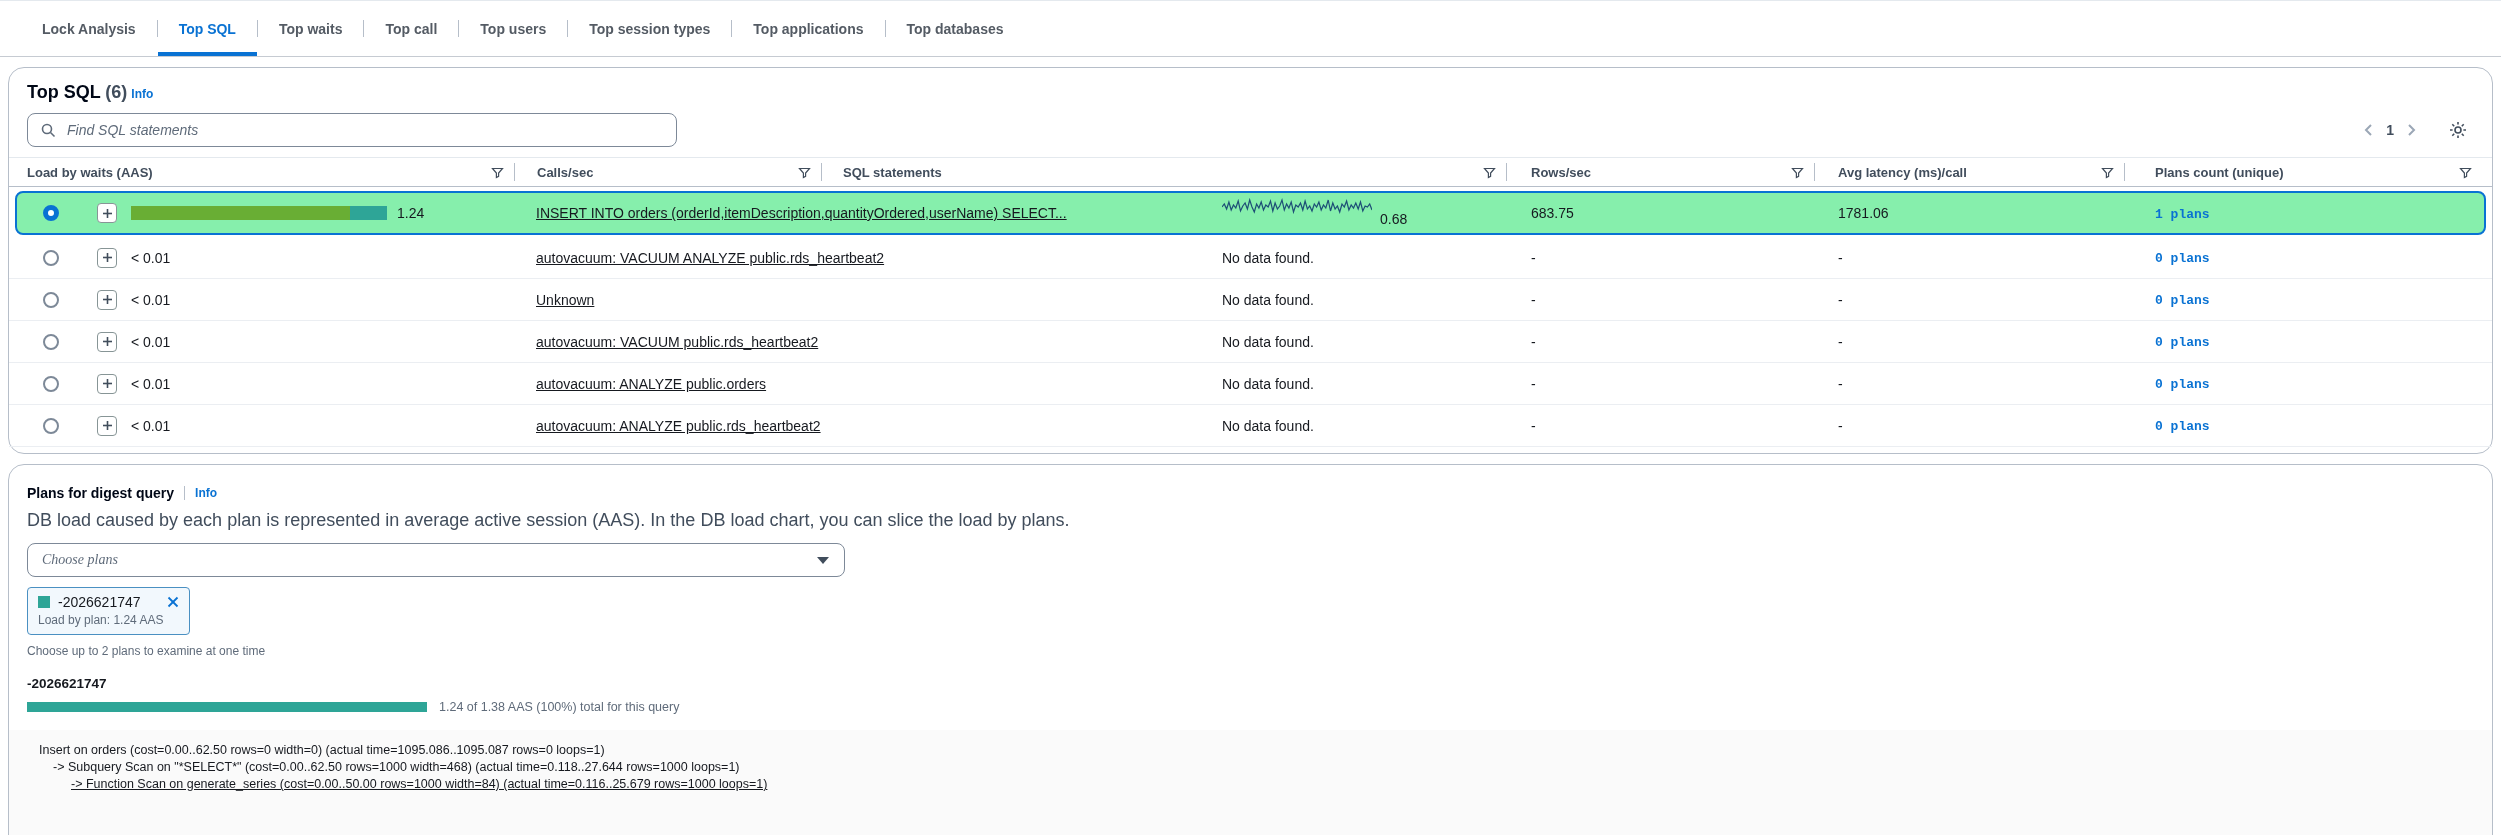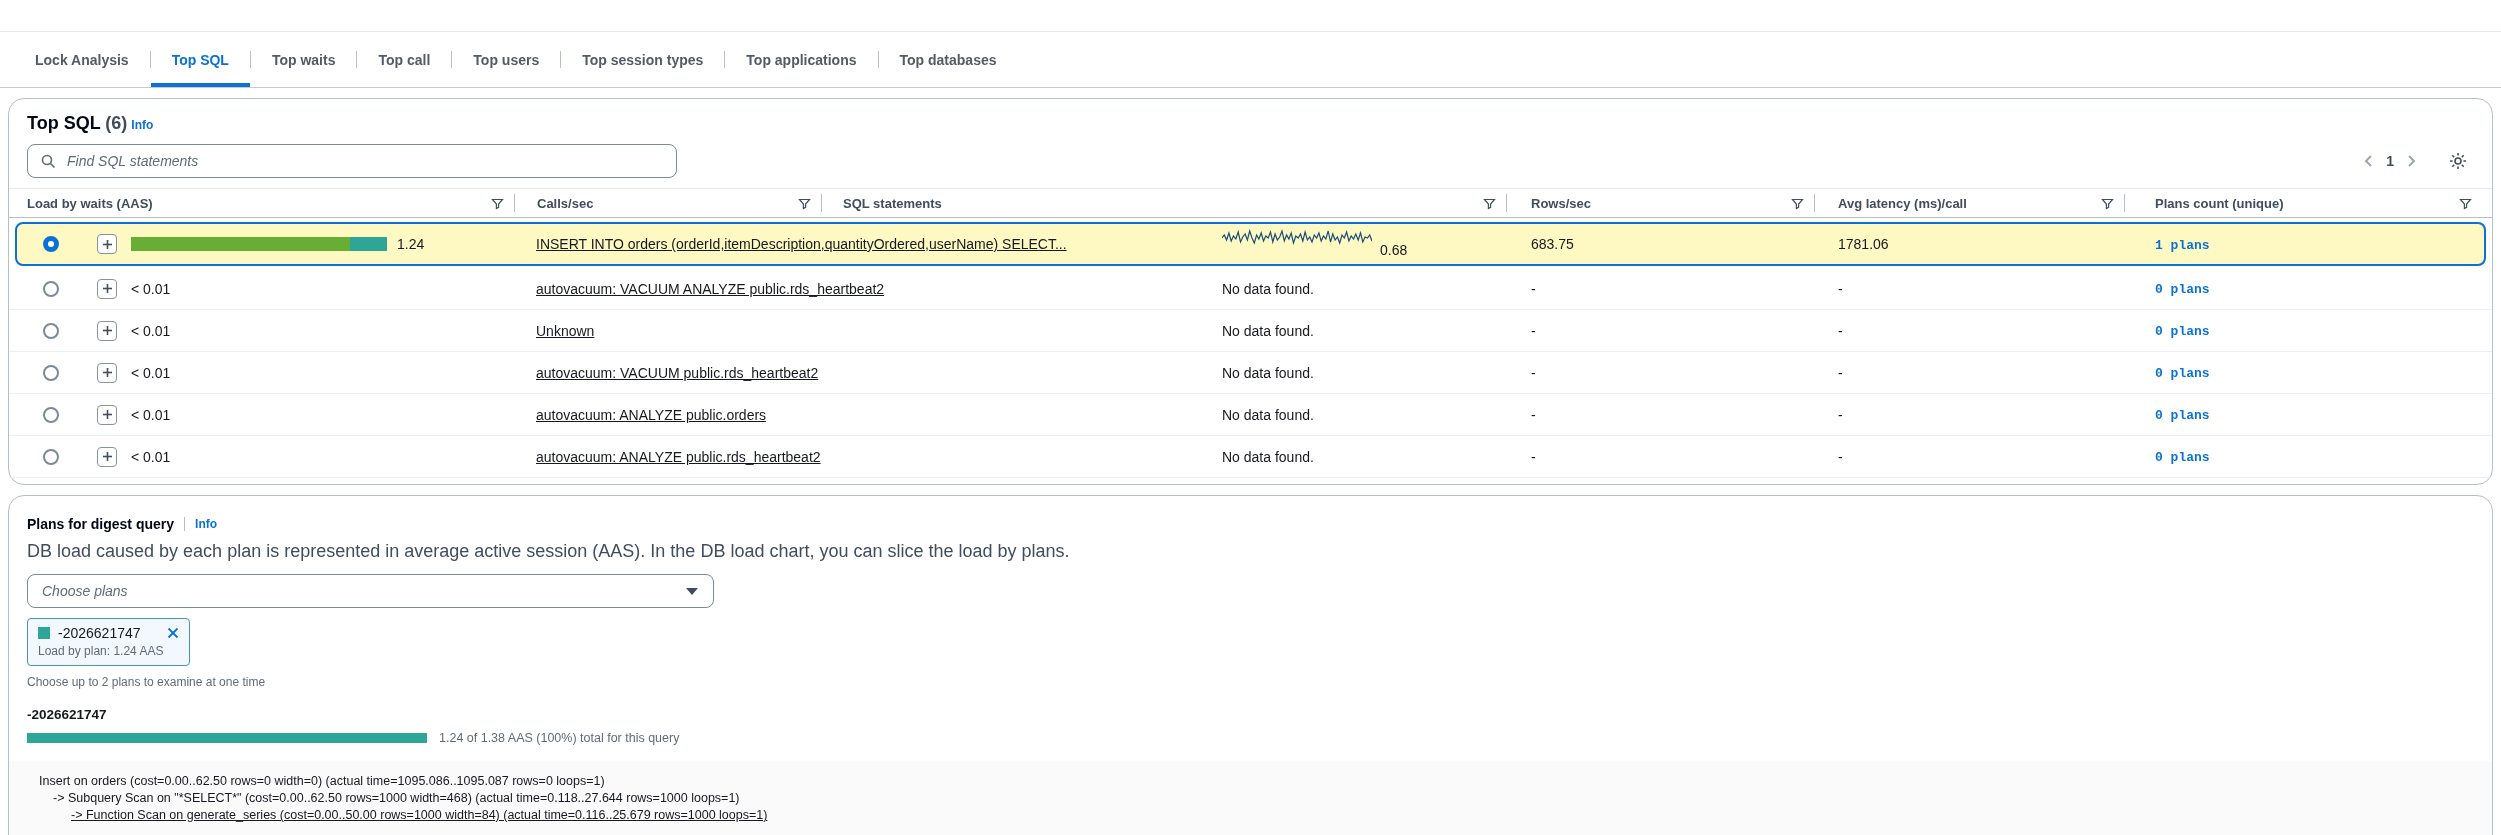--- a/index.html
+++ b/index.html
@@ -3,21 +3,21 @@
 <meta charset="utf-8">
 <style>
   * { box-sizing: border-box; }
   html,body { margin:0; padding:0; }
   body {
     width:2501px; height:835px; overflow:hidden;
     background:#ffffff; color:#16191f;
     font-family:"Liberation Sans", sans-serif;
   }
   
-  .ptabs { display:flex; align-items:stretch; height:57px; border-top:1px solid #e4e9ee; border-bottom:1px solid #c6cbd2; padding-left:14px; background:#fff;margin-top:31px; }
+  .ptabs { display:flex; align-items:stretch; height:57px; border-top:1px solid #e4e9ee; border-bottom:1px solid #c6cbd2; padding-left:21px; background:#fff; }
   .ptab { display:flex; align-items:center; padding:0 21px; font-size:14px; font-weight:700; color:#545b64; cursor:pointer; }
   .ptab.active { color:#0972d3; box-shadow:inset 0 -4px 0 #0972d3; }
   .tsep { width:1px; background:#b6bec9; margin:19px 0; }
   
   .card { margin:10px 8px 0; border:1px solid #b6bec9; border-radius:16px; background:#fff; }
   .card-head { display:flex; align-items:baseline; gap:4px; padding:14px 18px 2px; }
   .card-head h2 { margin:0; font-size:18px; font-weight:700; color:#000716; }
   .count { color:#414d5c; }
   .info-link { font-size:12px; font-weight:700; color:#0972d3; text-decoration:none; cursor:pointer; }
   
@@ -36,21 +36,21 @@
   .th2 { width:685px; padding-left:21px; }
   .th3 { width:307px; padding-left:22px; }
   .th4 { width:308px; padding-left:24px; }
   .th5 { width:310px; padding-left:23px; }
   .th6 { flex:1; padding-left:30px; }
   .funnel { margin-left:auto; margin-right:10px; flex:none; cursor:pointer; }
   .th6 .funnel { margin-right:2px; }
   .csep { width:1px; height:18px; background:#b6bec9; flex:none; }
   .tbody { padding-bottom:6px; }
   .tr { display:flex; align-items:center; height:42px; padding:0 18px; border-bottom:1px solid #ebeef2; font-size:14px; cursor:pointer; }
-  .tr.selected { height:44px; margin:4px 6px 2px; padding:0 10px; border:2px solid #0972d3; border-radius:8px; background:#fef9c3; }
+  .tr.selected { height:44px; margin:4px 6px 2px; padding:0 10px; border:2px solid #0972d3; border-radius:8px; background:#86efac; }
   .c-radio { width:56px; flex:none; padding-left:16px; display:flex; align-items:center; }
   .radio { width:16px; height:16px; border-radius:50%; border:2px solid #7d8998; background:#fff; }
   .radio.checked { border:5px solid #0972d3; }
   .c-exp { width:48px; flex:none; display:flex; align-items:center; justify-content:center; }
   .expand { width:20px; height:20px; border:1.5px solid #879596; border-radius:4px; background:#fff; display:flex; align-items:center; justify-content:center; padding:0; cursor:pointer; }
   .c-load { width:384px; flex:none; display:flex; align-items:center; gap:10px; }
   .loadbar { display:flex; height:14px; }
   .seg { display:block; height:100%; }
   .c-sql { width:685px; flex:none; padding-left:21px; padding-right:30px; overflow:hidden; white-space:nowrap; text-overflow:ellipsis; }
   .sqltext { text-decoration:underline; cursor:pointer; }
@@ -66,21 +66,21 @@
   .card2 { min-height:420px; }
   .subtabs { display:flex; align-items:stretch; height:44px; border-bottom:1px solid #c6cbd2; padding-left:14px; }
   .stab { display:flex; align-items:center; padding:0 20px; font-size:14px; font-weight:700; color:#545b64; cursor:pointer; }
   .stab.active { color:#0972d3; box-shadow:inset 0 -4px 0 #0972d3; }
   .ssep { width:1px; background:#b6bec9; margin:13px 0; }
   .detail-body { padding:20px 18px 0; }
   .sec-title-row { display:flex; align-items:center; gap:10px; }
   .sec-title { font-size:14px; font-weight:700; color:#000716; }
   .vsep { width:1px; height:14px; background:#b6bec9; }
   .sec-desc { margin:9px 0 0; font-size:18px; color:#414d5c; }
-  .select { margin-top:12px; width:687px; height:34px; border:1.5px solid #7d8998; border-radius:8px; display:flex; align-items:center; justify-content:space-between; padding:0 14px; cursor:pointer; background:#fff; }
+  .select { margin-top:12px; width:818px; height:34px; border:1.5px solid #7d8998; border-radius:8px; display:flex; align-items:center; justify-content:space-between; padding:0 14px; cursor:pointer; background:#fff;font-family:Liberation Serif, serif; }
   .select .ph { font-size:14px; font-style:italic; color:#5f6b7a; }
   .token { display:inline-block; margin-top:10px; border:1.5px solid #4a90c2; background:#f2f8fd; border-radius:4px; padding:6px 10px 7px; }
   .token-top { display:flex; align-items:center; gap:8px; }
   .sw { width:12px; height:12px; flex:none; }
   .token-label { font-size:14px; color:#16191f; }
   .x-btn { background:none; border:none; padding:0; margin-left:18px; cursor:pointer; display:flex; }
   .token-sub { font-size:12px; color:#5f6b7a; margin-top:3px; }
   .hint { margin:9px 0 0; font-size:12px; color:#5f6b7a; }
   .plan-name { margin-top:18px; font-size:13.5px; font-weight:700; color:#16191f; }
   .progress-row { display:flex; align-items:center; gap:12px; margin-top:9px; }

